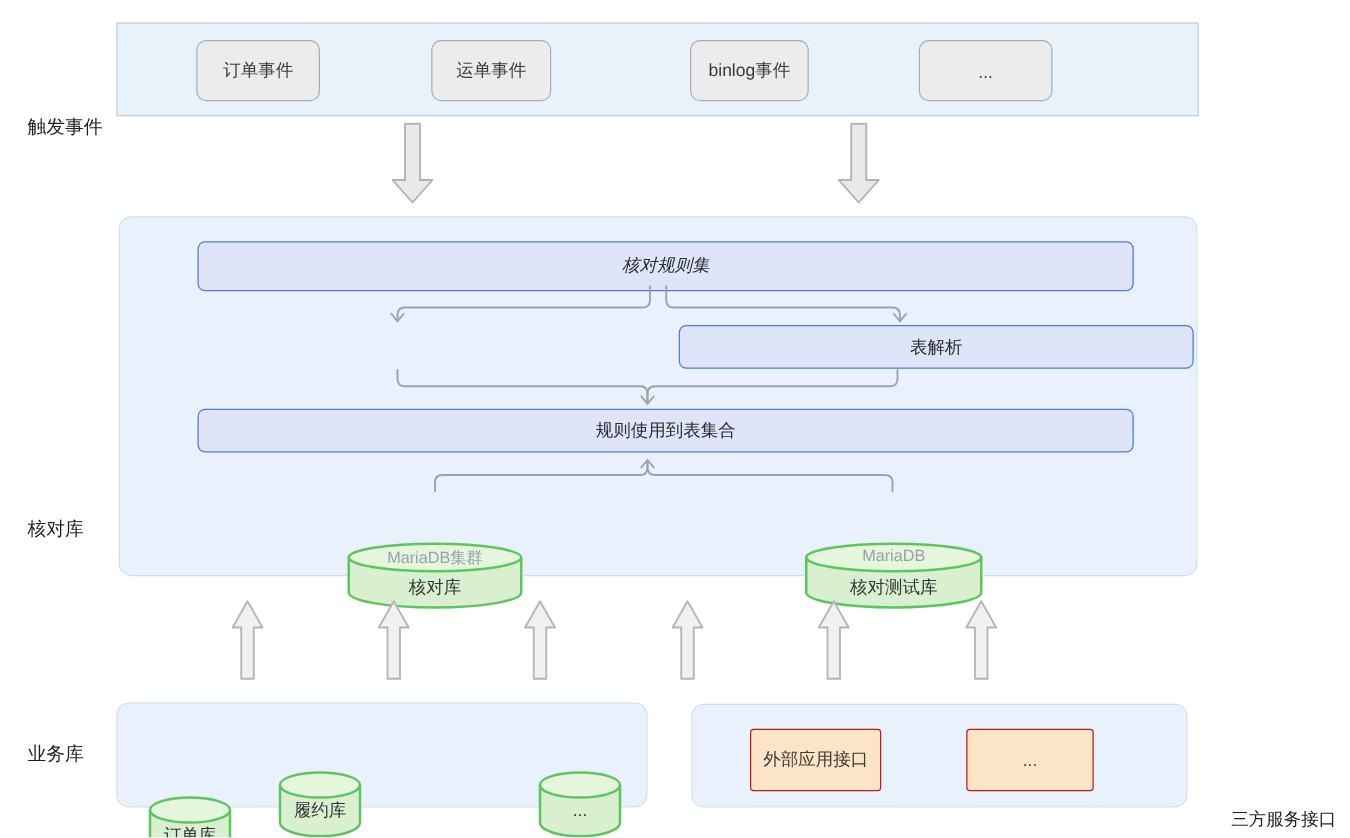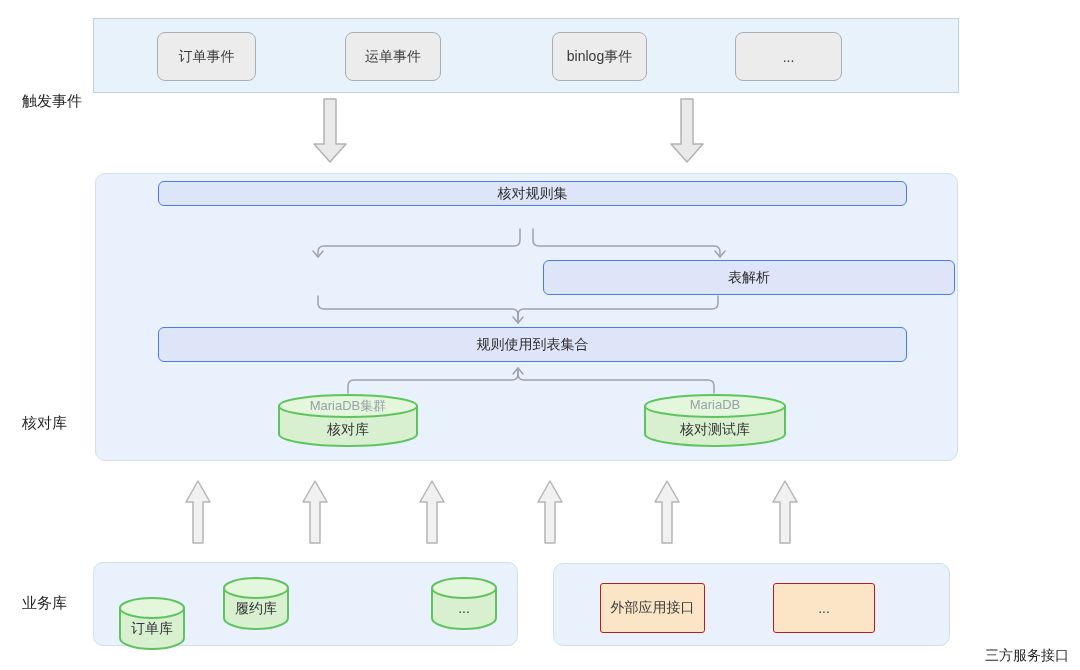--- a/index.html
+++ b/index.html
@@ -8,21 +8,21 @@
   .row-label{position:absolute;font-size:15px;color:#1f1f1f;white-space:nowrap;}
   .band{position:absolute;left:93px;top:18px;width:866px;height:75px;
         background:#e8f2fb;border:1px solid #c2d0da;box-sizing:border-box;}
   .box-gray{position:absolute;background:#ececec;border:1px solid #a9aeb4;border-radius:8px;
         display:flex;align-items:center;justify-content:center;font-size:14px;color:#3a3a3a;box-sizing:border-box;}
   .panel{position:absolute;background:#e9f2fc;border:1px solid #d3e0ea;border-radius:10px;box-sizing:border-box;}
   .box-blue{position:absolute;background:#dee5f9;border:1.5px solid #4e7be0;border-radius:6px;
         display:flex;align-items:center;justify-content:center;font-size:14px;color:#2b2b2b;box-sizing:border-box;}
   .box-orange{position:absolute;background:#fce5c7;border:1px solid #b91c1c;border-radius:3px;
         display:flex;align-items:center;justify-content:center;font-size:14px;color:#3a3a3a;box-sizing:border-box;}
-  .cyl{position:absolute;}
+  .cyl{position:absolute;margin-top:40px;}
   .cyl svg{position:absolute;left:0;top:0;}
   .cyl .engine{position:absolute;left:0;right:0;top:4px;text-align:center;font-size:13px;color:#97a2ab;}
   .cyl .name{position:absolute;left:0;right:0;top:28px;text-align:center;font-size:14px;color:#333;}
   .cyl-s .name{top:24px;}
   .arrow{position:absolute;}
   svg.overlay{position:absolute;left:0;top:0;pointer-events:none;}
 </style>
 </head>
 <body>
 
@@ -53,21 +53,21 @@
     </svg>
   </div>
   <div class="arrow" style="left:670px;top:98px;">
     <svg width="34" height="66" viewBox="0 0 34 66">
       <polygon points="11,1 23,1 23,46 33,46 17,64 1,46 11,46" fill="#e9e9e9" stroke="#b2b2b2" stroke-width="1.5" stroke-linejoin="round"></polygon>
     </svg>
   </div>
 
   <div class="panel" style="left:95px;top:173px;width:863px;height:288px;"></div>
 
-  <div class="box-blue" style="left:158px;top:181px;width:749px;height:25px;">
+  <div class="box-blue" style="left:158px;top:193px;width:749px;height:40px;font-style:italic;">
     <span>核对规则集</span>
   </div>
   <div class="box-blue" style="left:543px;top:260px;width:412px;height:35px;">
     <span>表解析</span>
   </div>
   <div class="box-blue" style="left:158px;top:327px;width:749px;height:35px;">
     <span>规则使用到表集合</span>
   </div>
 
   <svg class="overlay" width="1080" height="670" viewBox="0 0 1080 670">

